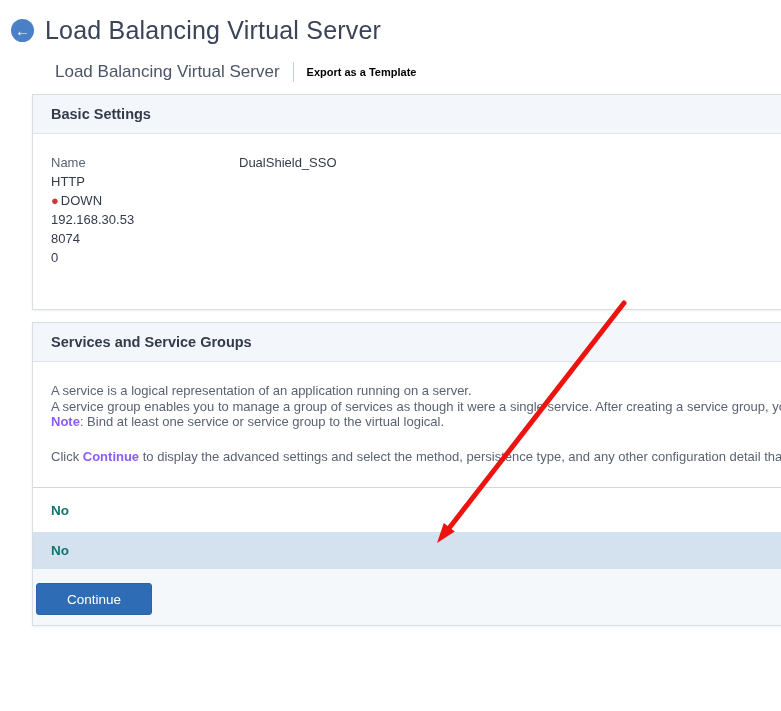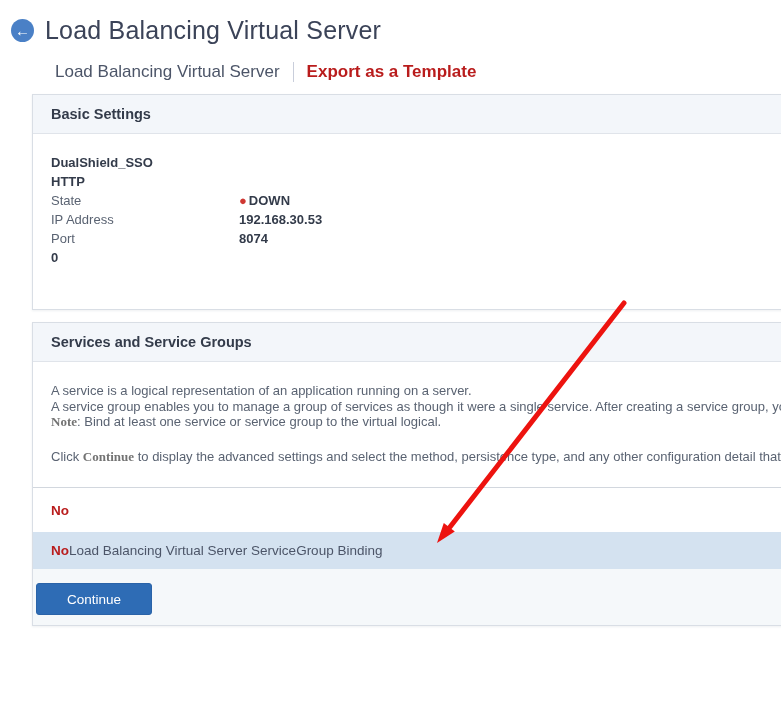--- a/index.html
+++ b/index.html
@@ -20,21 +20,21 @@
     display: flex; align-items: center; justify-content: center;
     font-size: 15px; line-height: 1; cursor: pointer; flex: 0 0 auto;
     padding-bottom: 1px;
   }
   .page-title { font-size: 25px; color: #3b4358; font-weight: 400; letter-spacing: 0.2px; }
 
   
   .subnav { margin: 16px 0 0 55px; display: flex; align-items: center; height: 22px; }
   .subnav-tab { font-size: 17px; color: #4c5568; }
   .subnav-divider { width: 1px; height: 20px; background: #c9cedb; margin: 0 13px; }
-  .export-link { font-size: 17px; font-weight: bold; color: #b91c1c; cursor: pointer; }
+  .export-link { font-size: 11px; font-weight: bold; color: #000000; cursor: pointer; }
 
   
   .panel {
     margin-left: 32px; width: 860px;
     border: 1px solid #d9dee5;
     background: #ffffff;
     box-shadow: 0 1px 2px rgba(40,60,90,0.08);
   }
   .panel-1 { margin-top: 11px; }
   .panel-2 { margin-top: 12px; }
@@ -42,37 +42,37 @@
     background: #f3f6fa;
     border-bottom: 1px solid #e0e4ea;
     padding: 11px 18px;
     font-size: 14.5px; font-weight: bold; color: #333b4a;
   }
 
   
   .fields { padding: 19px 18px 42px 18px; }
   .field-row { display: flex; line-height: 19px; font-size: 13px; }
   .field-label { width: 188px; color: #5a6372; flex: 0 0 auto; }
-  .field-value { color: #333b4a; font-weight: bold; display: flex; align-items: center; }
+  .field-value { color: #333b4a; font-weight: normal; display: flex; align-items: center; }
   .state-dot { color: #cf3732; font-size: 13px; margin-right: 2px; line-height: 1; }
 
   
   .svc-body { padding: 21px 0 0 18px; }
   .svc-line { font-size: 13px; color: #5a6372; line-height: 15.5px; white-space: nowrap; }
-  .svc-line b, .svc-line .bold { font-weight: bold; color: #737373; font-family: Liberation Serif, serif; }
+  .svc-line b, .svc-line .bold { font-weight: bold; color: #8b5cf6; }
   .click-line { margin-top: 19px; }
   .svc-divider { border-top: 1px solid #d2d7de; margin-top: 23px; }
 
   .binding-row {
     height: 44px; display: flex; align-items: center;
     padding-left: 18px; font-size: 13.5px; color: #4c5568;
     cursor: pointer; white-space: nowrap;
   }
   .binding-row.highlighted { height: 37px; background: #d4e2f0; }
-  .no-prefix { color: #b91c1c; font-weight: bold; }
+  .no-prefix { color: #0f766e; font-weight: bold; }
 
   .panel-footer { background: #f5f8fa; height: 56px; padding: 14px 0 0 3px; }
   .continue-btn {
     width: 116px; height: 32px;
     background: #2e6cb5; color: #ffffff;
     border: 1px solid #2a63a8; border-radius: 3px;
     font-size: 13.5px; font-family: inherit;
     cursor: pointer;
   }
 
@@ -95,38 +95,36 @@
 <div class="subnav">
   <span class="subnav-tab">Load Balancing Virtual Server</span>
   <span class="subnav-divider"></span>
   <span class="export-link">Export as a Template</span>
 </div>
 
 <div class="panel panel-1">
   <div class="panel-header">Basic Settings</div>
   <div class="fields">
     <div class="field-row">
+      <span class="field-label">Name</span>
       <span class="field-value">DualShield_SSO</span>
     </div>
     <div class="field-row">
       <span class="field-value">HTTP</span>
     </div>
     <div class="field-row">
-      <span class="field-label">State</span>
       <span class="field-value">
           <span class="state-dot">●</span>
           <span>DOWN</span>
         </span>
     </div>
     <div class="field-row">
-      <span class="field-label">IP Address</span>
       <span class="field-value">192.168.30.53</span>
     </div>
     <div class="field-row">
-      <span class="field-label">Port</span>
       <span class="field-value">8074</span>
     </div>
     <div class="field-row">
       <span class="field-value">0</span>
     </div>
   </div>
 </div>
 
 <div class="panel panel-2">
   <div class="panel-header">Services and Service Groups</div>
@@ -136,21 +134,20 @@
     <div class="svc-line"><span class="bold">Note</span><span>: Bind at least one service or service group to the virtual logical.</span></div>
     <div class="svc-line click-line"><span>Click </span><span class="bold">Continue</span><span> to display the advanced settings and select the method, persistence type, and any other configuration detail that you m</span></div>
   </div>
   <div class="svc-divider"></div>
 
   <div class="binding-row">
     <span class="no-prefix">No</span>
   </div>
   <div class="binding-row highlighted">
     <span class="no-prefix">No</span>
-      <span> Load Balancing Virtual Server ServiceGroup Binding</span>
   </div>
 
   <div class="panel-footer">
     <button class="continue-btn">Continue</button>
   </div>
 </div>
 
 <svg class="arrow-overlay" width="781" height="711" viewBox="0 0 781 711">
   <line x1="624" y1="303" x2="450" y2="527" stroke="#ed130f" stroke-width="5" stroke-linecap="round"></line>
   <polygon points="437,543 443.8,522.9 454.8,531.5" fill="#ed130f"></polygon>

